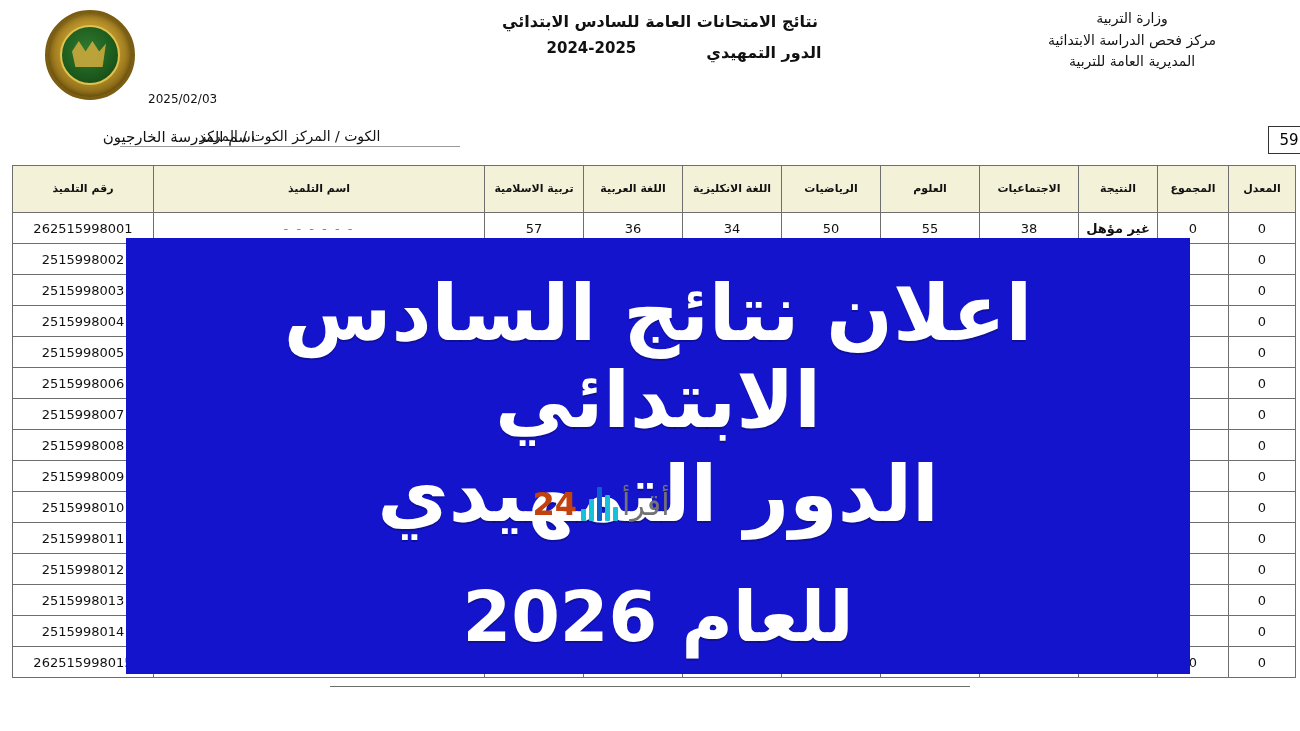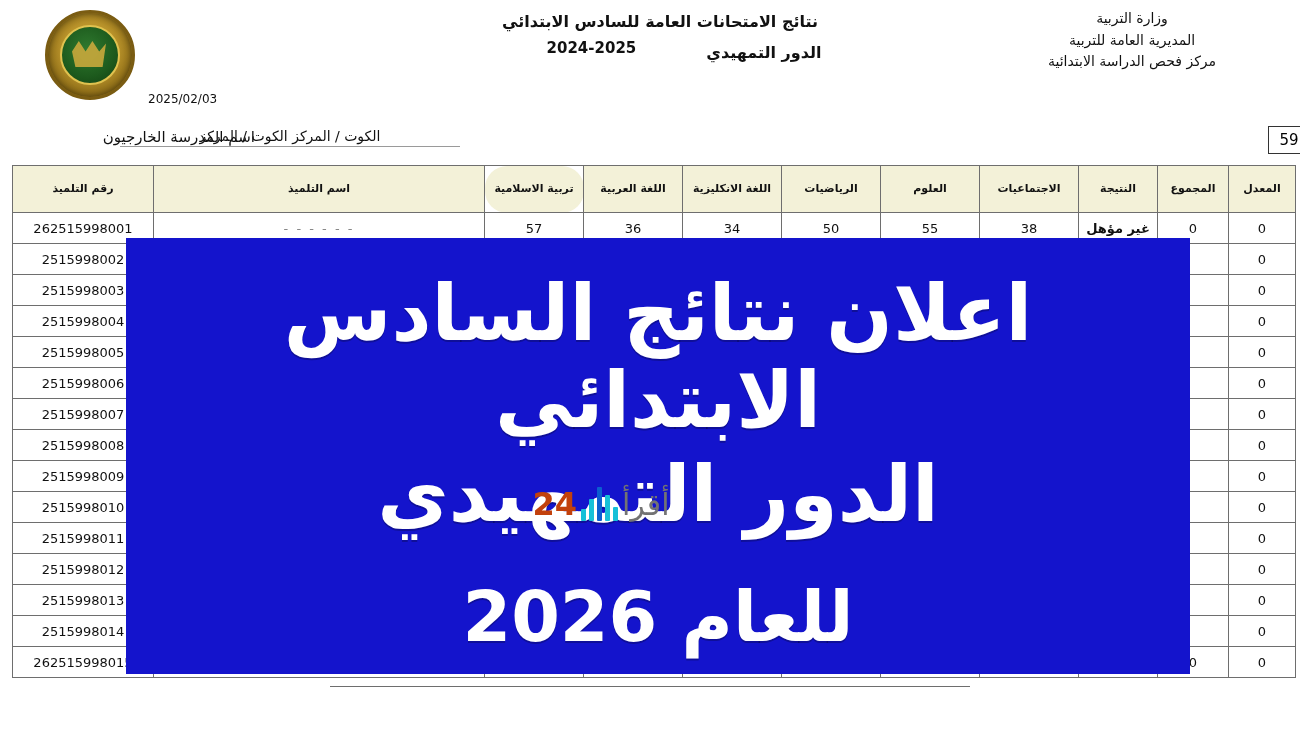--- a/index.html
+++ b/index.html
@@ -196,21 +196,21 @@
   th.col-avg, td.col-avg { width: 66px; }
 
   td.col-id { font-size: 13.5px; direction: ltr; }
   td.grade-green { background: #e4f5c8; }
   td.res-cell {
     background: #bfe3e0;
     font-size: 12.5px;
     font-weight: bold;
     margin-top: 10px;
   }
-  .v-small { font-size: 11px; border-radius: 22px; }
+  .v-small { font-size: 11px; }
 
   
   .name-dashes {
     display: inline-block;
     color: #888;
     letter-spacing: 2px;
     font-size: 13px;
   }
 
   
@@ -304,22 +304,22 @@
     <div class="center-block">
       <div class="center-title">نتائج الامتحانات  العامة للسادس الابتدائي</div>
       <div class="center-line2">
         <div class="center-round">الدور  التمهيدي</div>
         <div class="center-year">2024-2025</div>
       </div>
     </div>
 
     <div class="ministry-block">
       <div>وزارة التربية</div>
+      <div>مركز فحص الدراسة الابتدائية</div>
       <div>المديرية العامة للتربية</div>
-      <div>مركز فحص الدراسة الابتدائية</div>
     </div>
   </div>
 
   <div class="school-row">
     <div class="school-num-box">59</div>
     <div class="school-name">اسم المدرسة  الخارجيون</div>
     <div class="center-name">الكوت / المركز  الكوت / المركز</div>
   </div>
 
   <div class="table-wrap">

